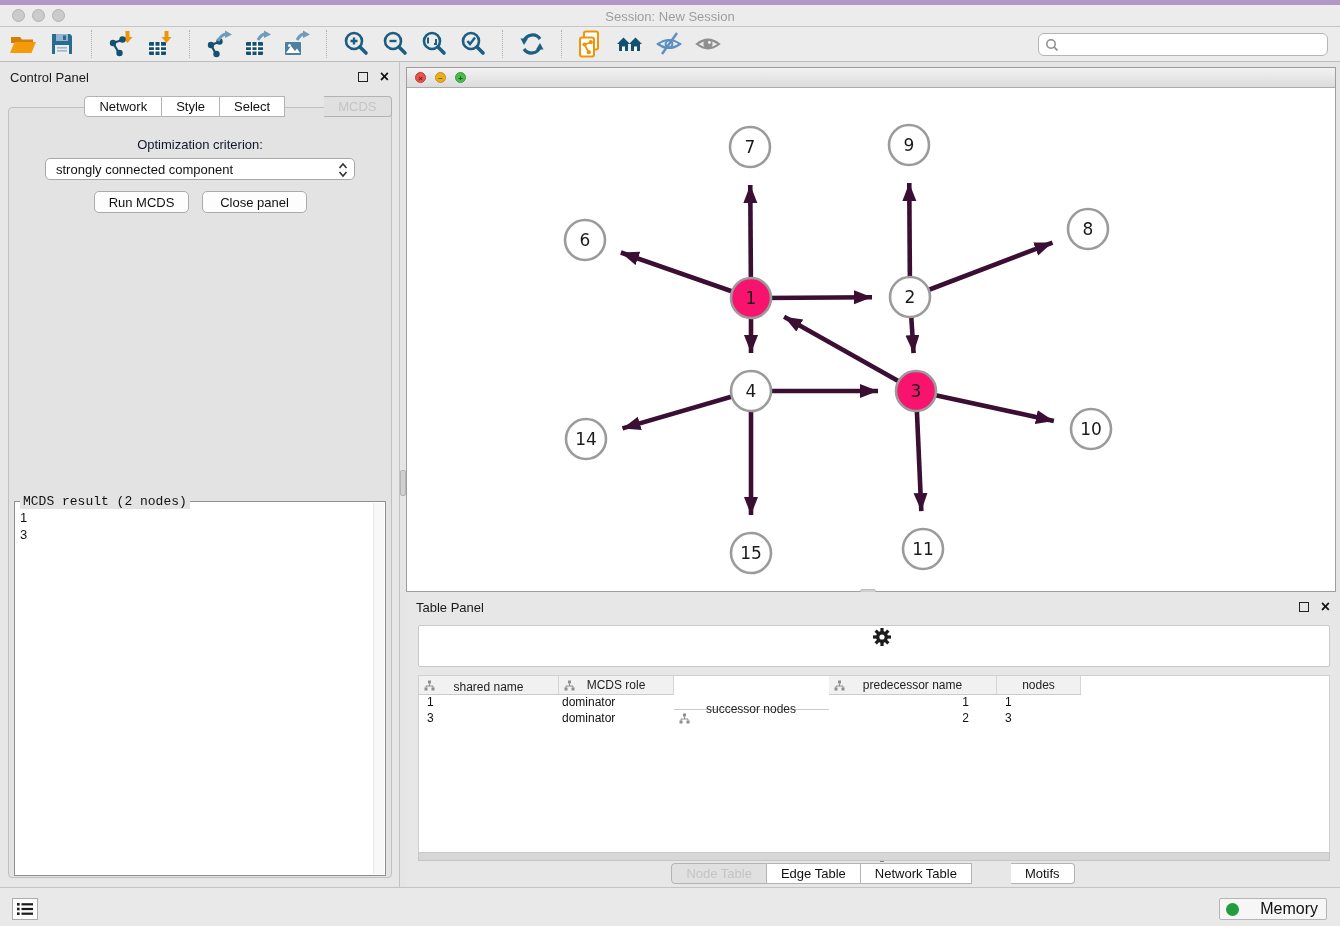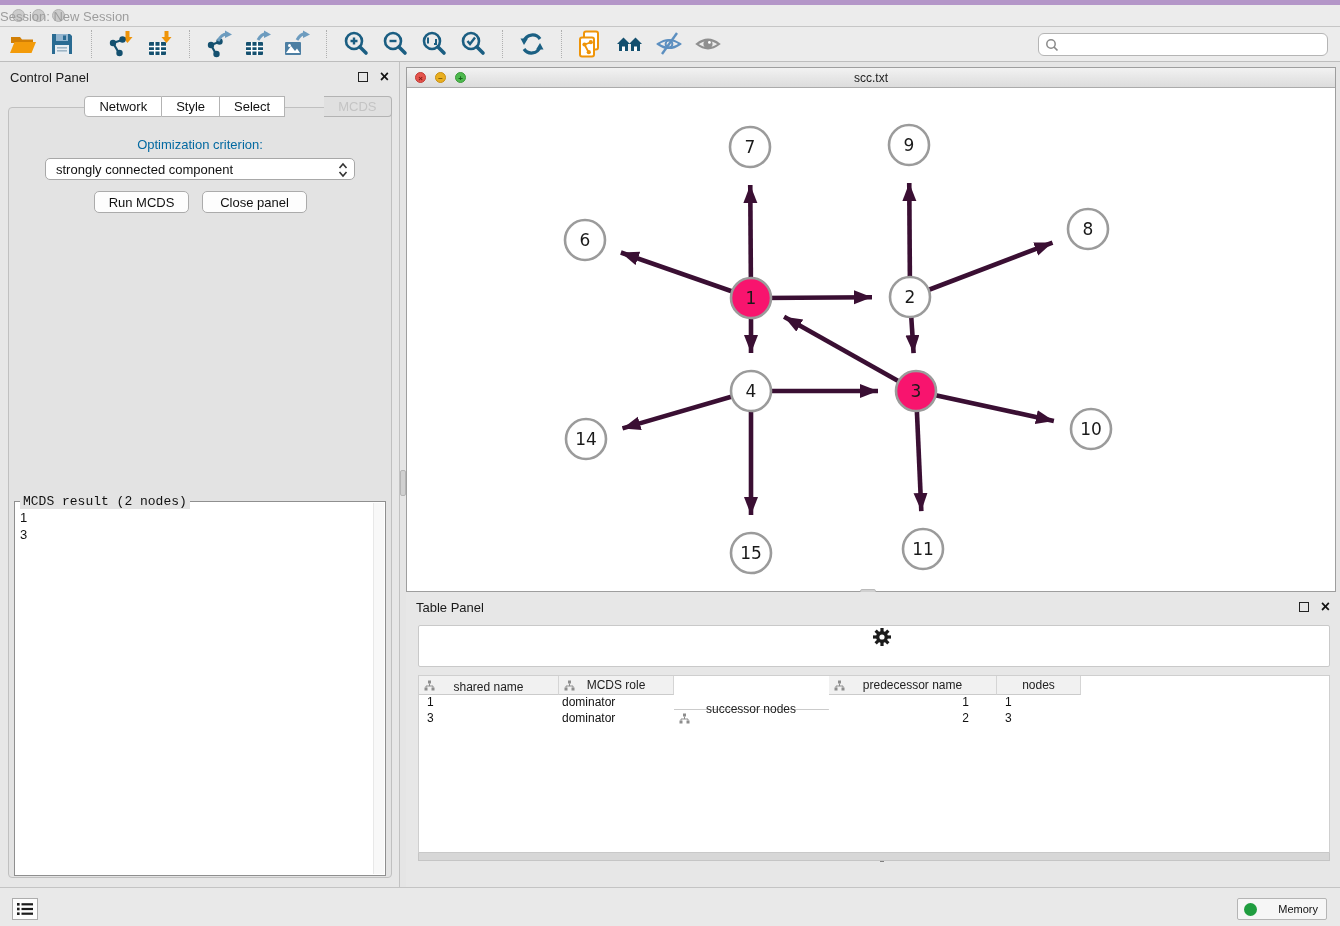--- a/index.html
+++ b/index.html
@@ -3,42 +3,42 @@
 <meta charset="utf-8">
 <style>
   * { margin:0; padding:0; box-sizing:border-box; }
   html,body { width:1340px; height:926px; font-family:"Liberation Sans",sans-serif; background:#e5e5e5; overflow:hidden; position:relative; }
   .abs { position:absolute; }
 
   
   #titlebar { left:0; top:0; width:1340px; height:27px; background:#ececec; border-bottom:1px solid #c6c6c6; }
   #purple-strip { left:0; top:0; width:1340px; height:5px; background:#b496c8; }
   .tlight { width:13px; height:13px; border-radius:50%; background:#cbcbcb; border:1px solid #b2b2b2; top:9px; }
-  #win-title { width:100%; top:9px; font-size:13px; color:#9d9d9d; }
+  #win-title { width:100%; text-align:center; top:9px; font-size:13px; color:#9d9d9d; }
 
   
   #toolbar { left:0; top:27px; width:1340px; height:35px; background:#ececec; border-bottom:1px solid #bdbdbd; display:flex; align-items:center; padding-left:8px; gap:9px; position:absolute; }
   .tbtn { width:30px; height:30px; display:flex; align-items:center; justify-content:center; }
   .tsep { width:1px; height:28px; border-left:1px dotted #b0b0b0; margin:0 5px; }
   #search-wrap { position:absolute; right:12px; top:6px; width:290px; height:23px; background:#fff; border:1px solid #b5b5b5; border-radius:6px; display:flex; align-items:center; padding-left:5px; }
   #search-input { border:none; outline:none; flex:1; height:19px; font-size:12px; background:transparent; }
 
   
   #control-panel { left:0; top:62px; width:400px; height:825px; background:#e7e7e7; border-right:1px solid #c2c2c2; }
   .panel-head { height:30px; display:flex; align-items:center; padding:0 10px; font-size:13px; color:#1a1a1a; }
   .panel-head .grow { flex:1; }
   .float-icon { width:10px; height:10px; border:1.5px solid #222; display:inline-block; margin-right:12px; }
   .close-x { font-size:16px; font-weight:bold; color:#111; line-height:10px; }
   #cp-tabs { left:0; top:96px; width:476px; display:flex; justify-content:center; position:absolute; z-index:3; }
   .tab { height:21px; padding:0 14px; font-size:13px; background:#fff; border:1px solid #b3b3b3; border-left:none; display:flex; align-items:center; color:#111; }
   .tab.first { border-left:1px solid #b3b3b3; border-radius:4px 0 0 4px; }
   .tab.last { border-radius:0 4px 4px 0;margin-left:39px; }
   .tab.sel-gray { background:#e0e0e0; color:#c4c4c4; }
   #mcds-body { left:8px; top:107px; width:384px; height:771px; background:#e3e3e3; border:1px solid #c0c0c0; border-radius:4px; }
-  #opt-label { left:0; top:137px; width:400px; text-align:center; font-size:13px; color:#0369a1; }
+  #opt-label { left:0; top:137px; width:400px; text-align:center; font-size:13px; color:#0f172a; }
   #criterion-select { left:45px; top:158px; width:310px; height:22px; background:#fff; border:1px solid #a8a8a8; border-radius:5px; font-size:13px; display:flex; align-items:center; padding-left:10px; color:#111; }
   #criterion-select svg { position:absolute; right:6px; top:3px; }
   .pbtn { height:22px; background:#fdfdfd; border:1px solid #ababab; border-radius:5px; font-size:13px; display:flex; align-items:center; justify-content:center; color:#111; }
   #run-btn { left:94px; top:191px; width:95px; }
   #closep-btn { left:202px; top:191px; width:105px; }
   #result-box { left:14px; top:501px; width:372px; height:375px; background:#fff; border:1px solid #8f8f8f; }
   #result-legend { left:20px; top:494px; font-size:13px; background:#e3e3e3; padding:0 3px; color:#111; z-index:2;font-family:Liberation Mono, monospace; }
   #result-text { left:20px; top:509px; font-size:13px; line-height:17px; white-space:pre; color:#111; }
   #result-scroll { right:1px; top:1px; bottom:1px; width:11px; background:#f8f8f8; border-left:1px solid #e8e8e8; position:absolute; }
 
@@ -62,21 +62,21 @@
   .t-cell { overflow:hidden; white-space:nowrap; }
   .c0{width:140px; padding-left:8px;align-items:flex-end;} .c1{width:115px; padding-left:3px;}
   .c2{width:155px; text-align:left; padding-right:16px;margin-top:33px;} .c3{width:168px; text-align:right; padding-right:28px;}
   .c4{width:84px; padding-left:8px;}
   #tp-bottom-strip { left:12px; top:261px; width:912px; height:8px; background:#d7d7d7; border:1px solid #c5c5c5; border-top:none; }
   #tp-tabs { left:0; top:271px; width:934px; display:flex; justify-content:center; position:absolute; }
 
   
   #statusbar { left:0; top:887px; width:1340px; height:39px; background:#e9e9e9; border-top:1px solid #c4c4c4; }
   #list-btn { left:12px; top:10px; width:26px; height:22px; background:#fdfdfd; border:1px solid #adadad; display:flex; align-items:center; justify-content:center; }
-  #memory-btn { right:13px; top:10px; height:22px; background:#f6f6f6; border:1px solid #b5b5b5; border-radius:2px; display:flex; align-items:center; padding:0 8px 0 6px; gap:21px; font-size:11px; color:#111; position:absolute; }
+  #memory-btn { right:13px; top:10px; height:22px; background:#f6f6f6; border:1px solid #b5b5b5; border-radius:2px; display:flex; align-items:center; padding:0 8px 0 6px; gap:21px; font-size:16px; color:#111; position:absolute; }
   #memory-dot { width:13px; height:13px; border-radius:50%; }
 </style>
 </head>
 <body>
 
 <div id="titlebar" class="abs">
   <div id="purple-strip" class="abs"></div>
   <div class="tlight abs" style="left:12px"></div>
   <div class="tlight abs" style="left:32px"></div>
   <div class="tlight abs" style="left:52px"></div>
@@ -276,21 +276,20 @@
 <div id="result-legend" class="abs">MCDS result (2 nodes)</div>
 <div id="result-text" class="abs">1
 3</div>
 <div id="v-splitter-grip" class="abs"></div>
 
 <div id="network-window" class="abs">
   <div id="nw-titlebar" class="abs">
     <div class="mini-light abs" style="left:8px;background:#e5544d;border:1px solid #c13b36;color:#7d1713">×</div>
     <div class="mini-light abs" style="left:28px;background:#e9af20;border:1px solid #c98f12;color:#7d5a08">−</div>
     <div class="mini-light abs" style="left:48px;background:#4eb94e;border:1px solid #3a9a3a;color:#14611a">+</div>
-    <div id="nw-title" class="abs">scc.txt</div>
   </div>
   <svg id="network-graph" class="abs" width="928" height="503">
       <defs>
         <marker id="arrowhead" markerWidth="20" markerHeight="16" refX="18" refY="7" orient="auto" markerUnits="userSpaceOnUse">
           <path d="M0,0 L18,7 L0,14 Z" fill="#3a0f33"></path>
         </marker>
       </defs>
       <line x1="344" y1="210" x2="343.25165011079883" y2="96.99916673062364" stroke="#3a0f33" stroke-width="4.6" marker-end="url(#arrowhead)"></line>
       <line x1="344" y1="210" x2="213.87335060057495" y2="164.5340622580322" stroke="#3a0f33" stroke-width="4.6" marker-end="url(#arrowhead)"></line>
       <line x1="344" y1="210" x2="465.0007515302541" y2="209.23898898408646" stroke="#3a0f33" stroke-width="4.6" marker-end="url(#arrowhead)"></line>
@@ -444,20 +443,26 @@
     </div>
     <div class="t-row">
       <div class="t-cell c0">3</div>
       <div class="t-cell c1">dominator</div>
       <div class="t-cell c2">3</div>
       <div class="t-cell c3">2</div>
       <div class="t-cell c4">3</div>
     </div>
   </div>
   <div id="tp-bottom-strip" class="abs"></div>
+  <div id="tp-tabs">
+    <div class="tab first sel-gray">Node Table</div>
+    <div class="tab">Edge Table</div>
+    <div class="tab">Network Table</div>
+    <div class="tab last">Motifs</div>
+  </div>
 </div>
 
 <div id="statusbar" class="abs">
   <div id="list-btn" class="abs">
     <svg width="18" height="16" viewBox="0 0 18 16">
         <g fill="#1c1c1c">
           <rect x="1" y="2" width="2.6" height="2.6"></rect>
           <rect x="1" y="6.7" width="2.6" height="2.6"></rect>
           <rect x="1" y="11.4" width="2.6" height="2.6"></rect>
           <rect x="5.5" y="2.2" width="11.5" height="2.2"></rect>

